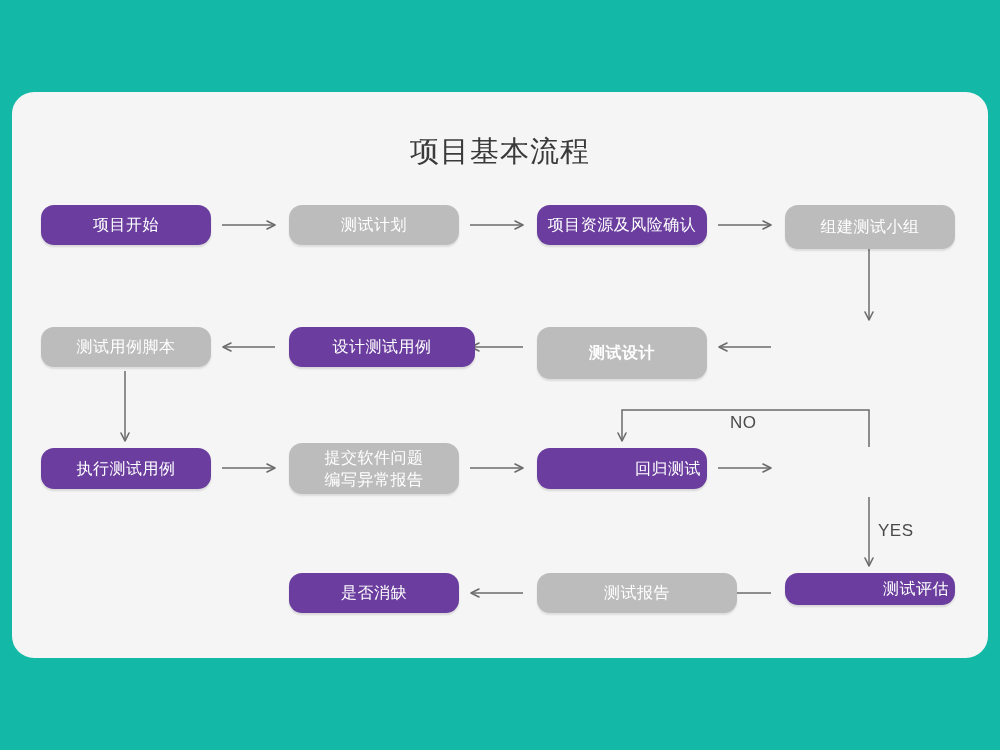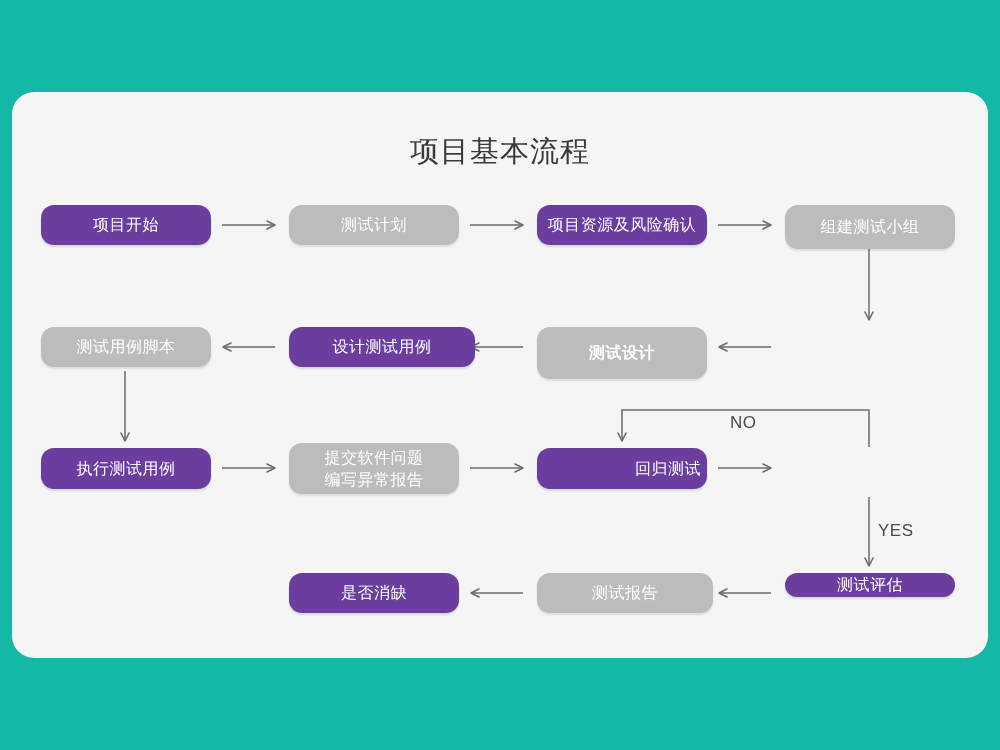--- a/index.html
+++ b/index.html
@@ -200,24 +200,24 @@
 
   <div class="node purple" style="left:537px; top:448px; width:170px; height:41px;justify-content:flex-end;">
     <span>回归测试</span>
   </div>
 
 
   <div class="node purple" style="left:289px; top:573px; width:170px; height:40px;">
     <span>是否消缺</span>
   </div>
 
-  <div class="node gray" style="left:537px; top:573px; width:176px; height:40px;">
+  <div class="node gray" style="left:537px; top:573px; width:200px; height:40px;">
     <span>测试报告</span>
   </div>
 
-  <div class="node purple" style="left:785px; top:573px; width:170px; height:24px;">
+  <div class="node purple" style="left:785px; top:573px; width:170px; height:32px;justify-content:flex-end;">
     <span>测试评估</span>
   </div>
 
   <div class="edge-label" style="left:730px; top:413px;">NO</div>
   <div class="edge-label" style="left:878px; top:521px;">YES</div>
 
 </div>
 
 </body></html>

